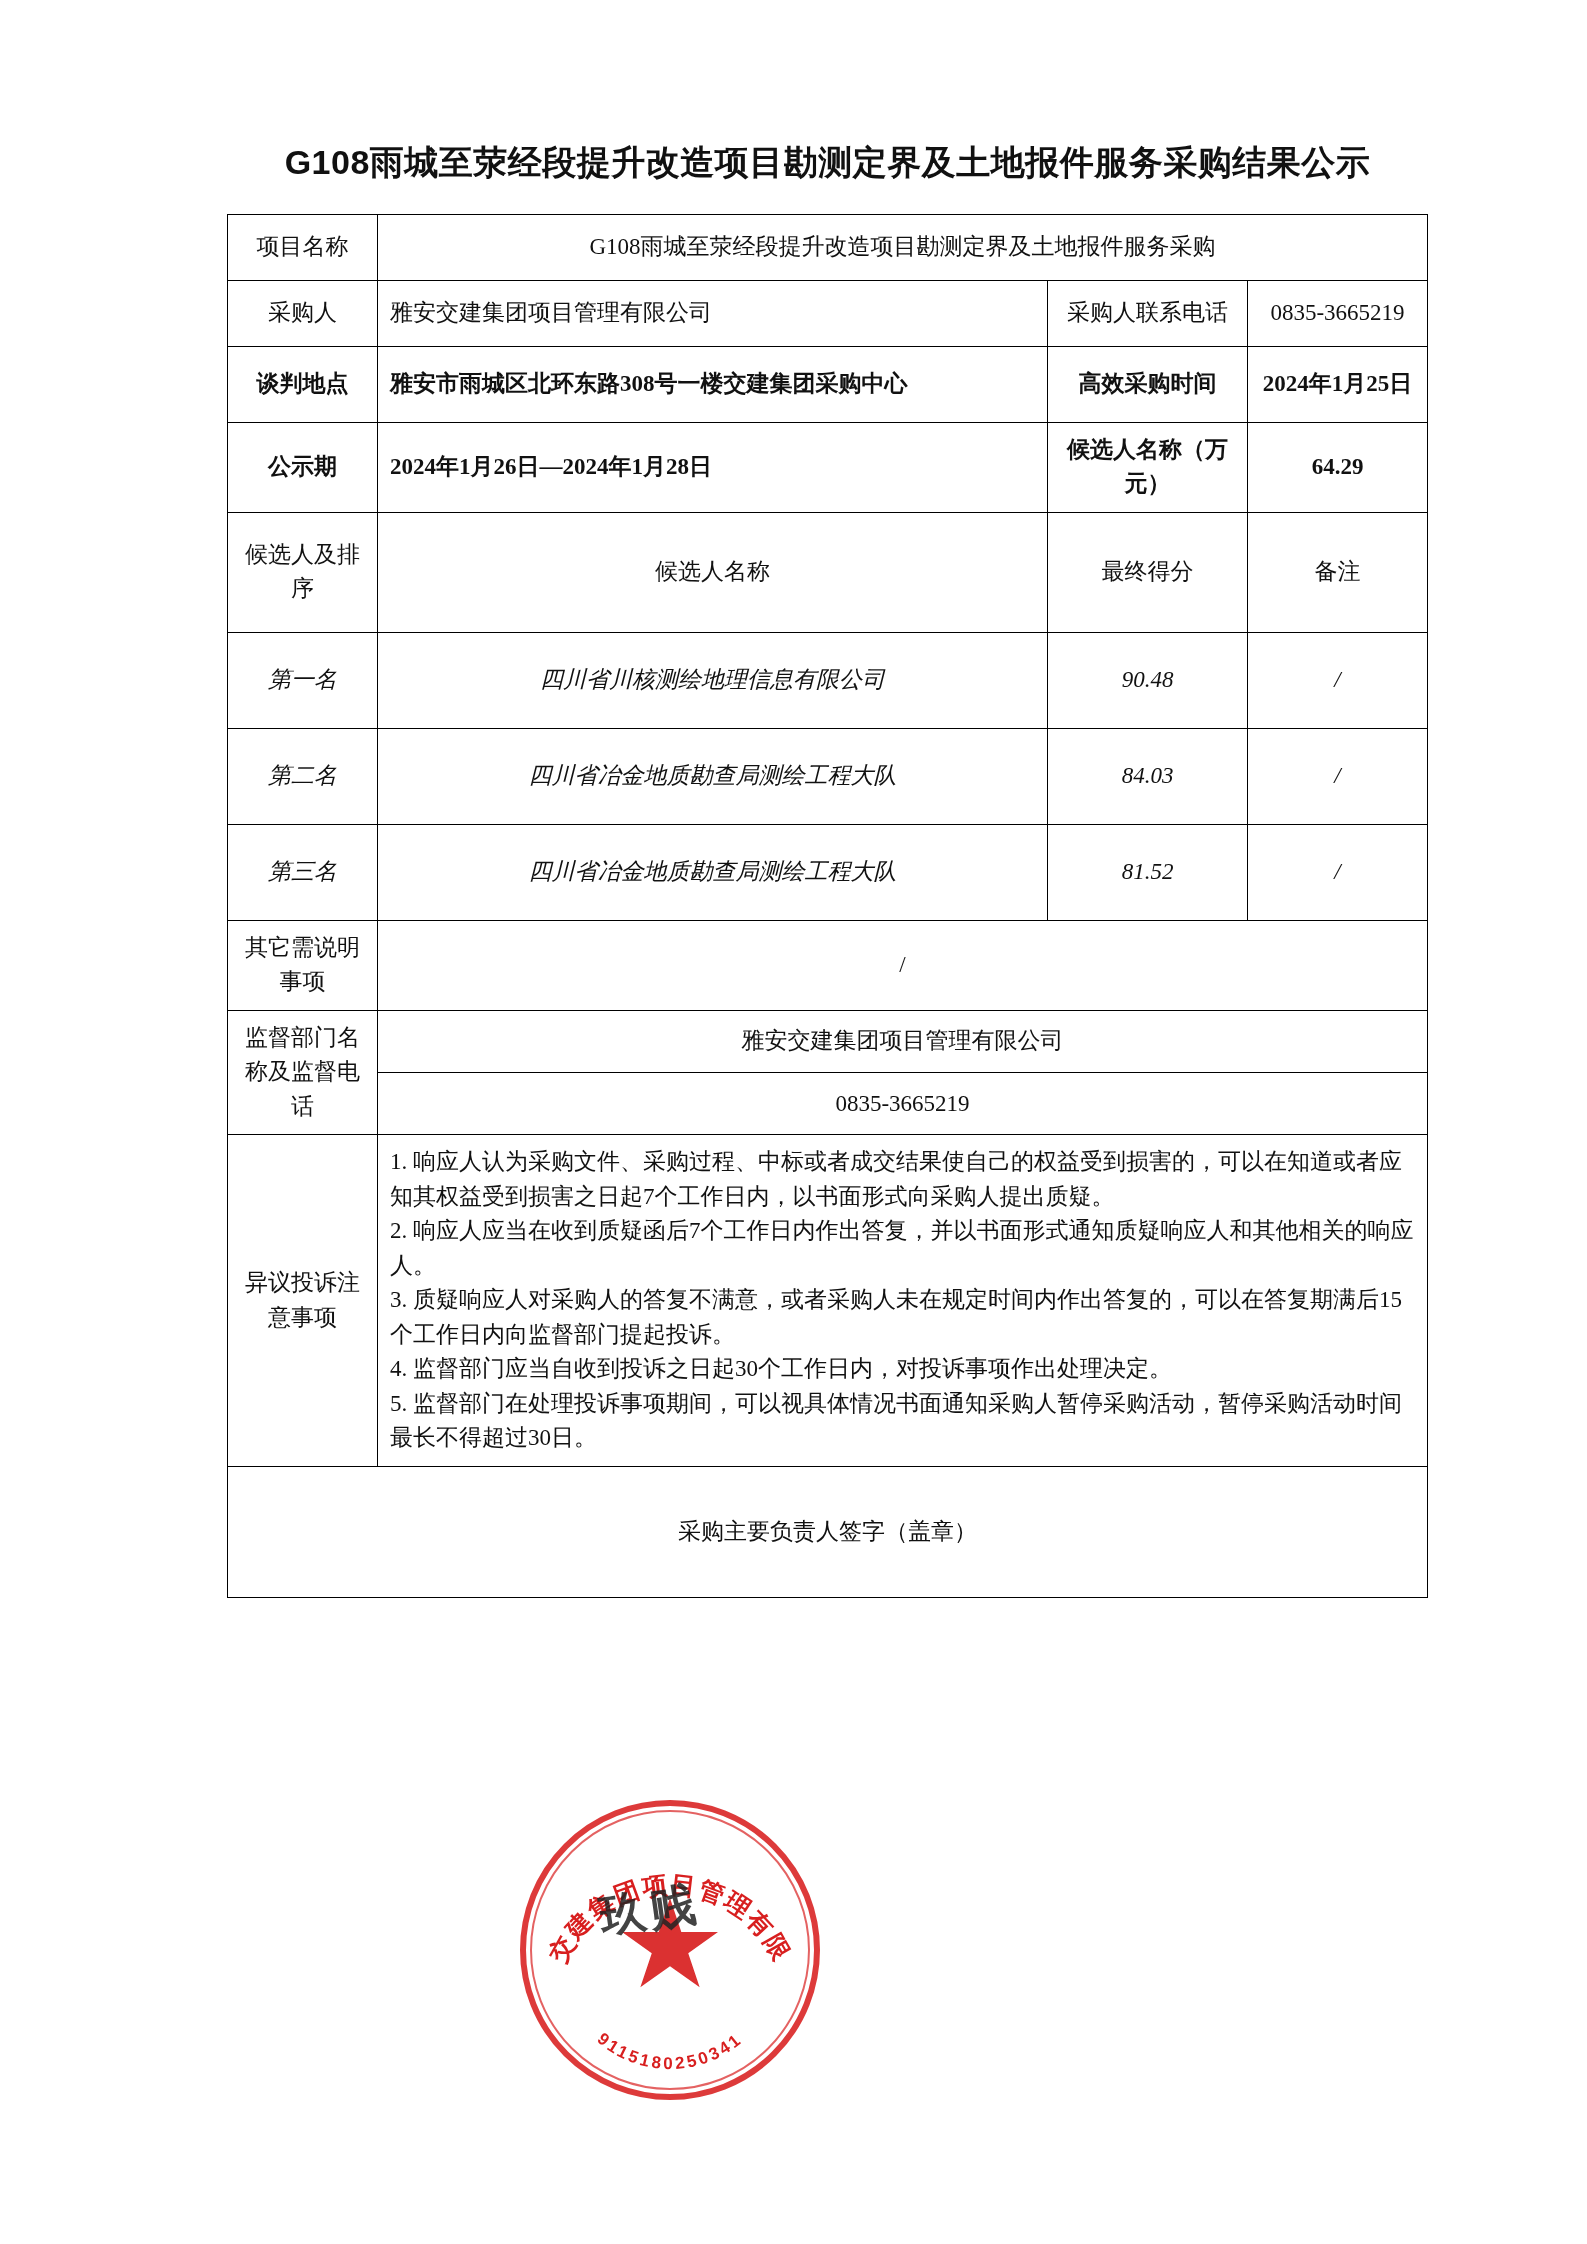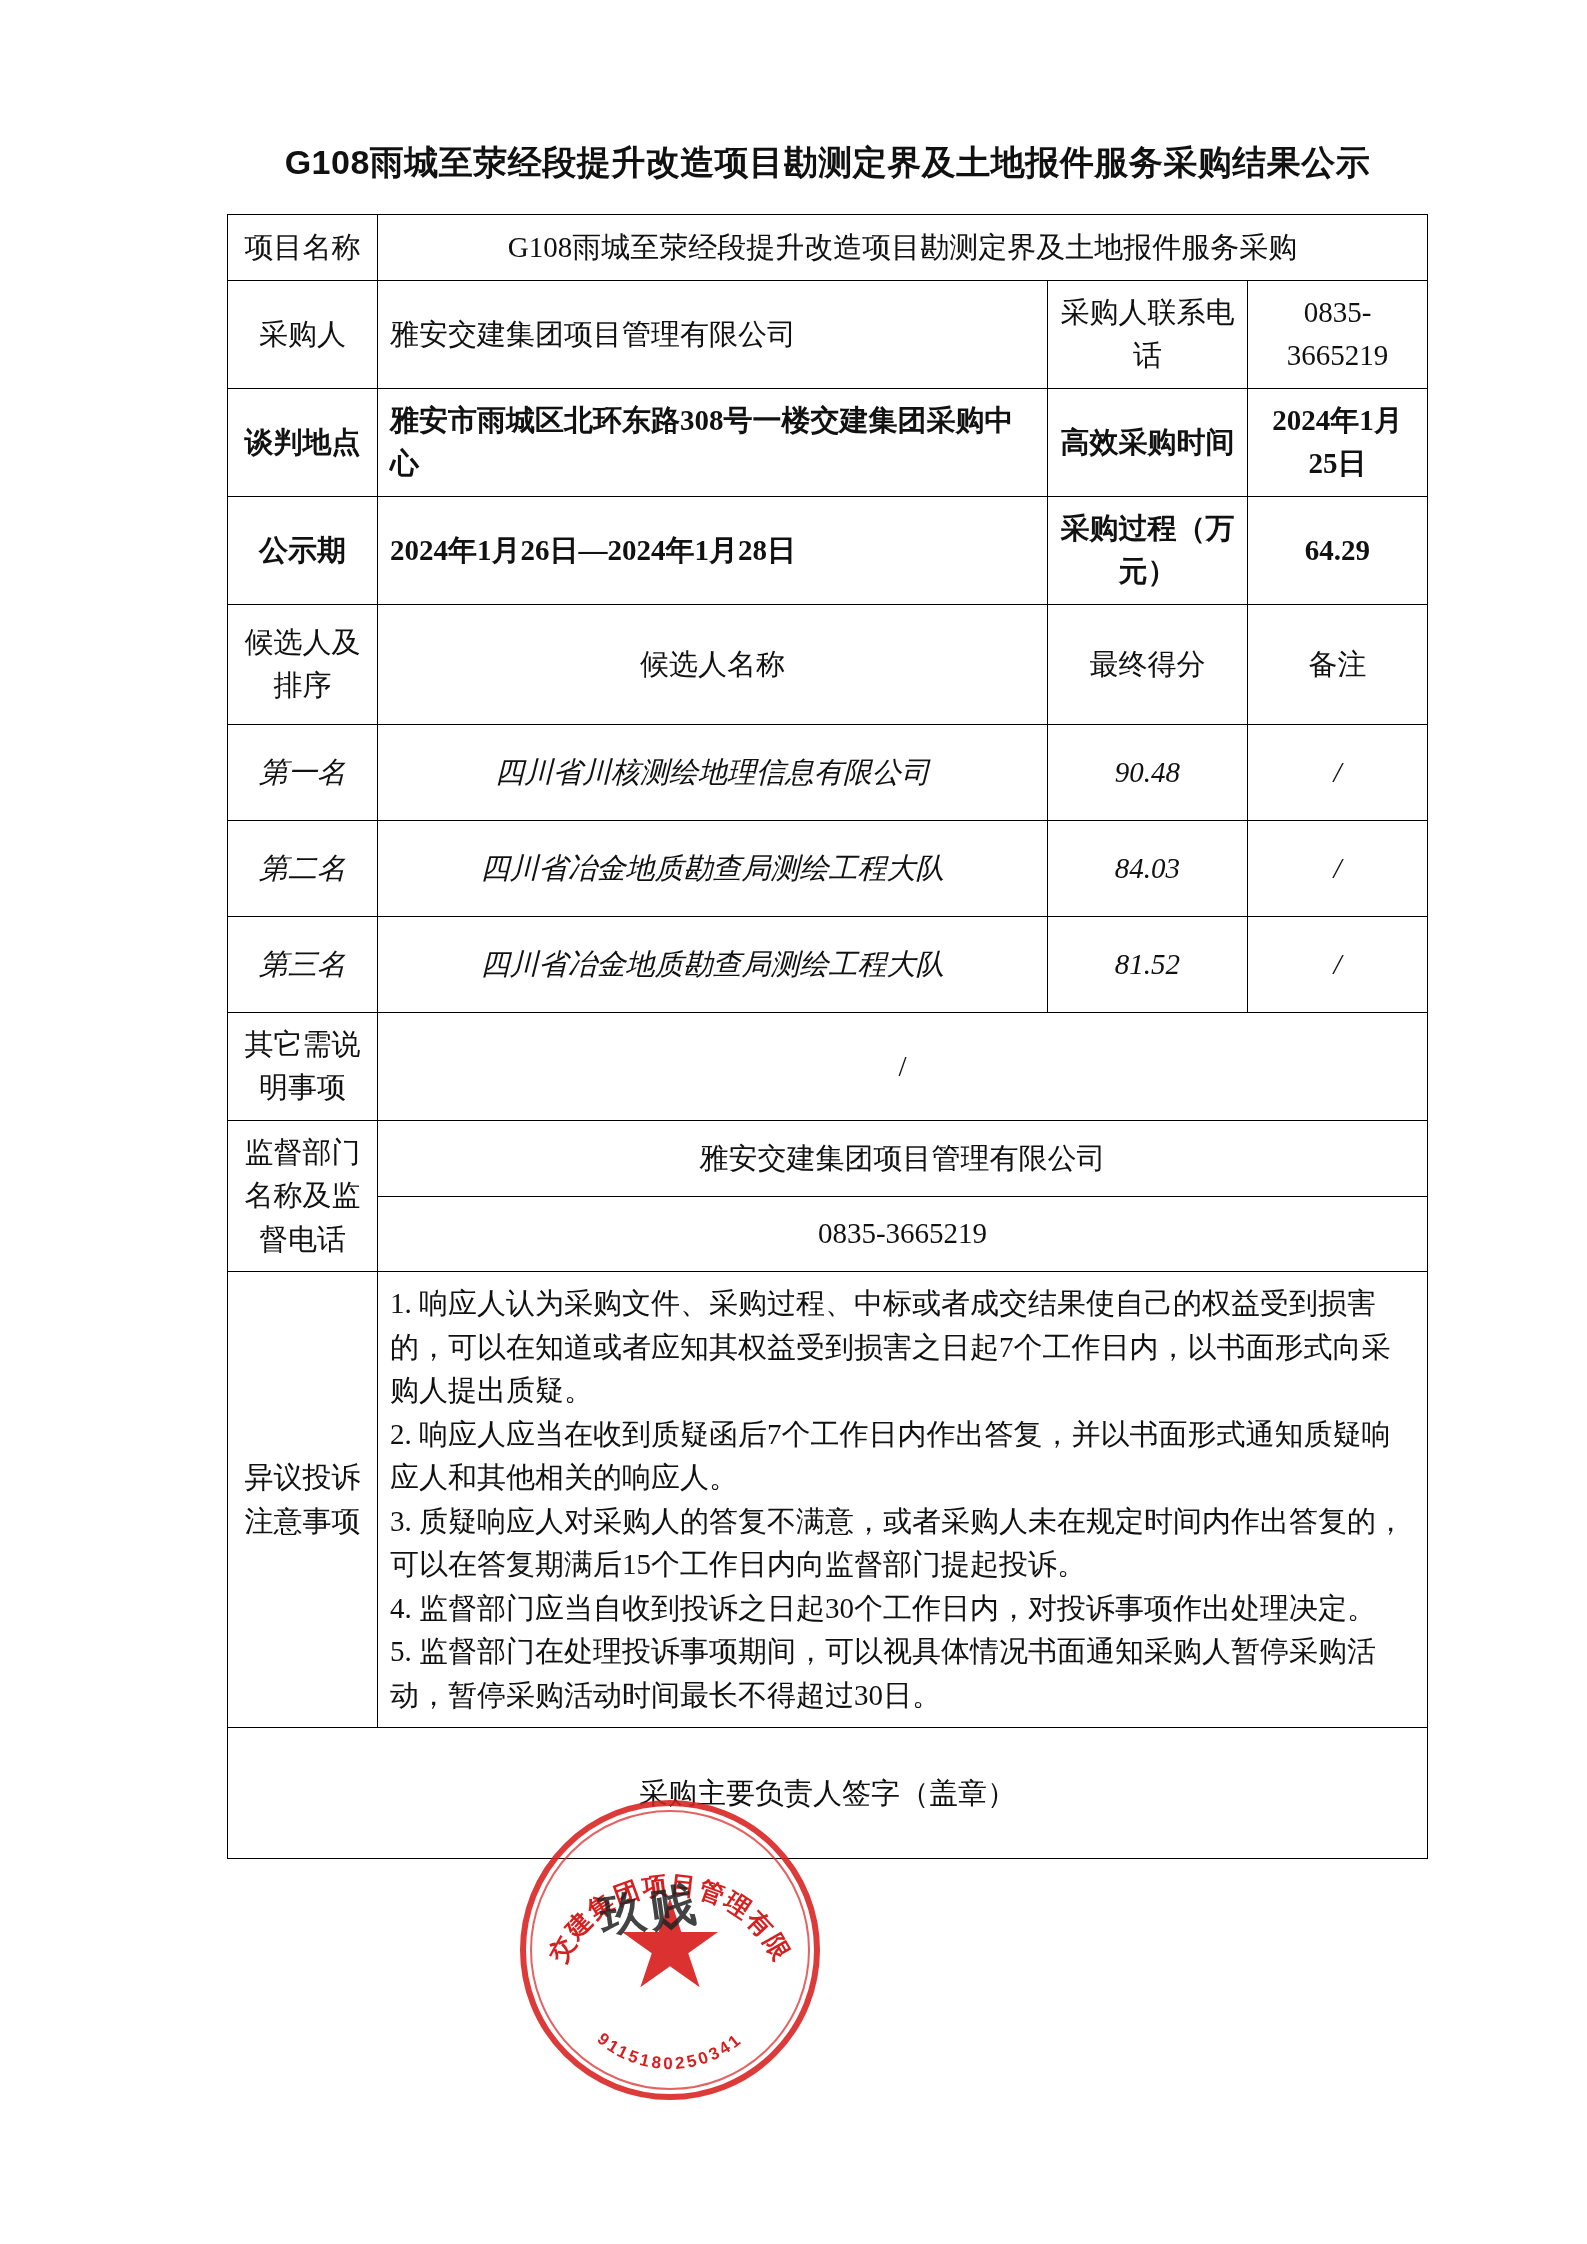--- a/index.html
+++ b/index.html
@@ -33,21 +33,21 @@
   }
   table.main {
     border-collapse: collapse;
     width: 1200px;
     margin: 0 auto;
     table-layout: fixed;
   }
   table.main td {
     border: 1.5px solid #000;
     padding: 10px 12px;
-    font-size: 29px;
+    font-size: 23px;
     line-height: 1.5;
     vertical-align: middle;
   }
   .c { text-align: center; }
   .l { text-align: left; }
   .label { text-align: center; }
   .tall { height: 96px; font-style: italic; }
   .row-h1 { height: 66px; }
   .row-h2 { height: 76px; font-weight: bold; }
   .row-cand { height: 120px; }
@@ -164,21 +164,21 @@
       </tr>
       <tr class="row-h2">
         <td class="label">谈判地点</td>
         <td class="l" colspan="2">雅安市雨城区北环东路308号一楼交建集团采购中心</td>
         <td class="c">高效采购时间</td>
         <td class="c">2024年1月25日</td>
       </tr>
       <tr class="row-h2">
         <td class="label">公示期</td>
         <td class="l" colspan="2">2024年1月26日—2024年1月28日</td>
-        <td class="c">采购过程（万元）</td>
+        <td class="c">候选人名称（万元）</td>
         <td class="c num">64.29</td>
       </tr>
       <tr class="row-cand">
         <td class="c">候选人及排序</td>
         <td class="c" colspan="2">候选人名称</td>
         <td class="c">最终得分</td>
         <td class="c">备注</td>
       </tr>
       <tr class="tall">
         <td class="c">第一名</td>

